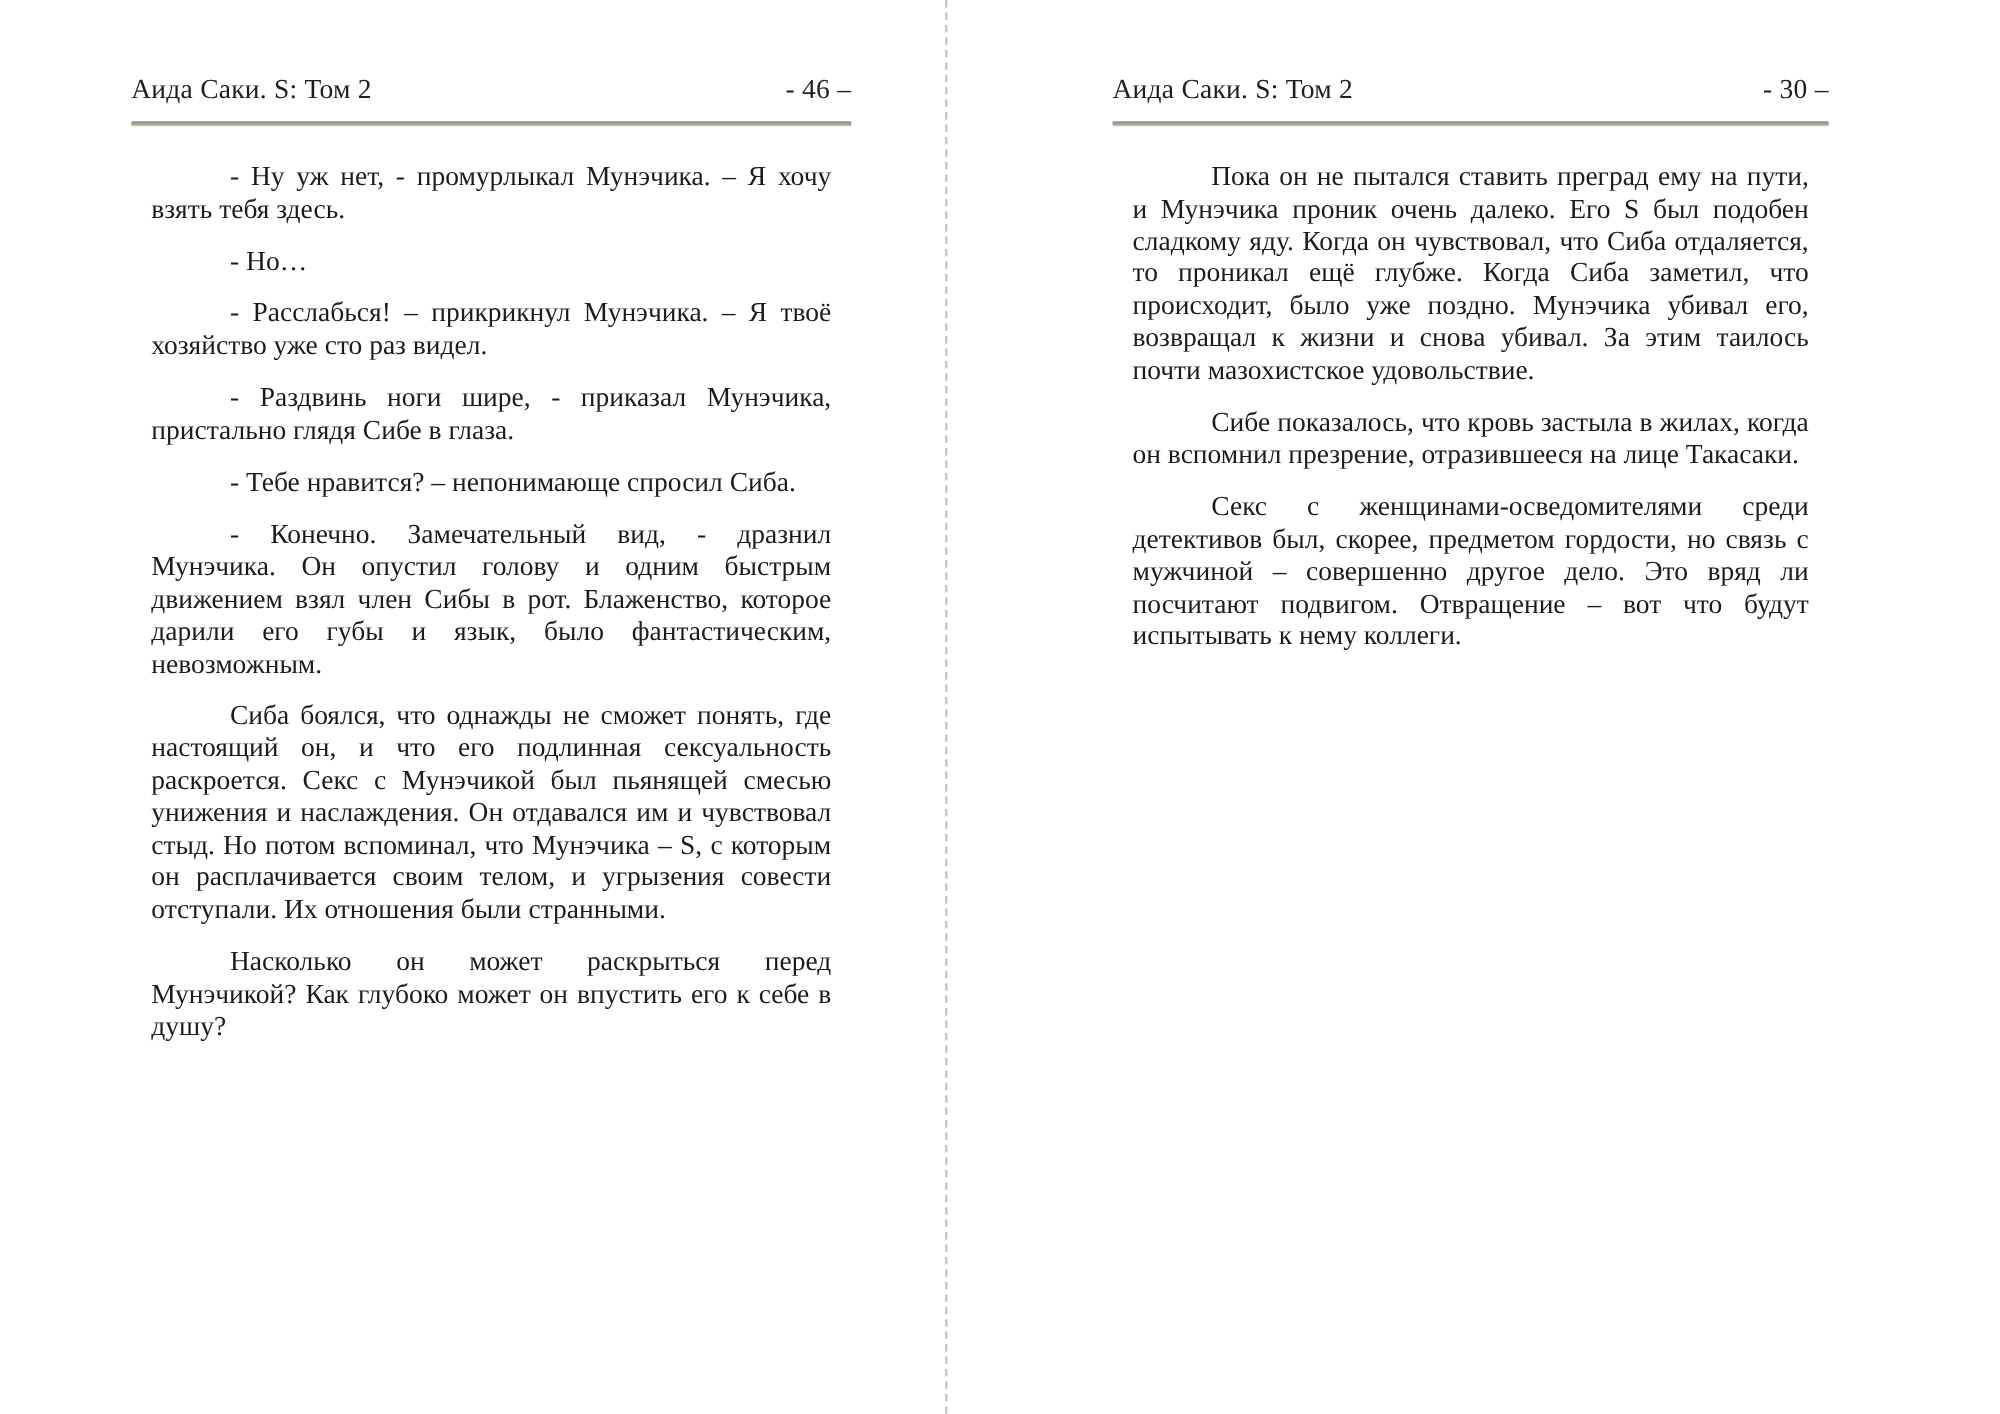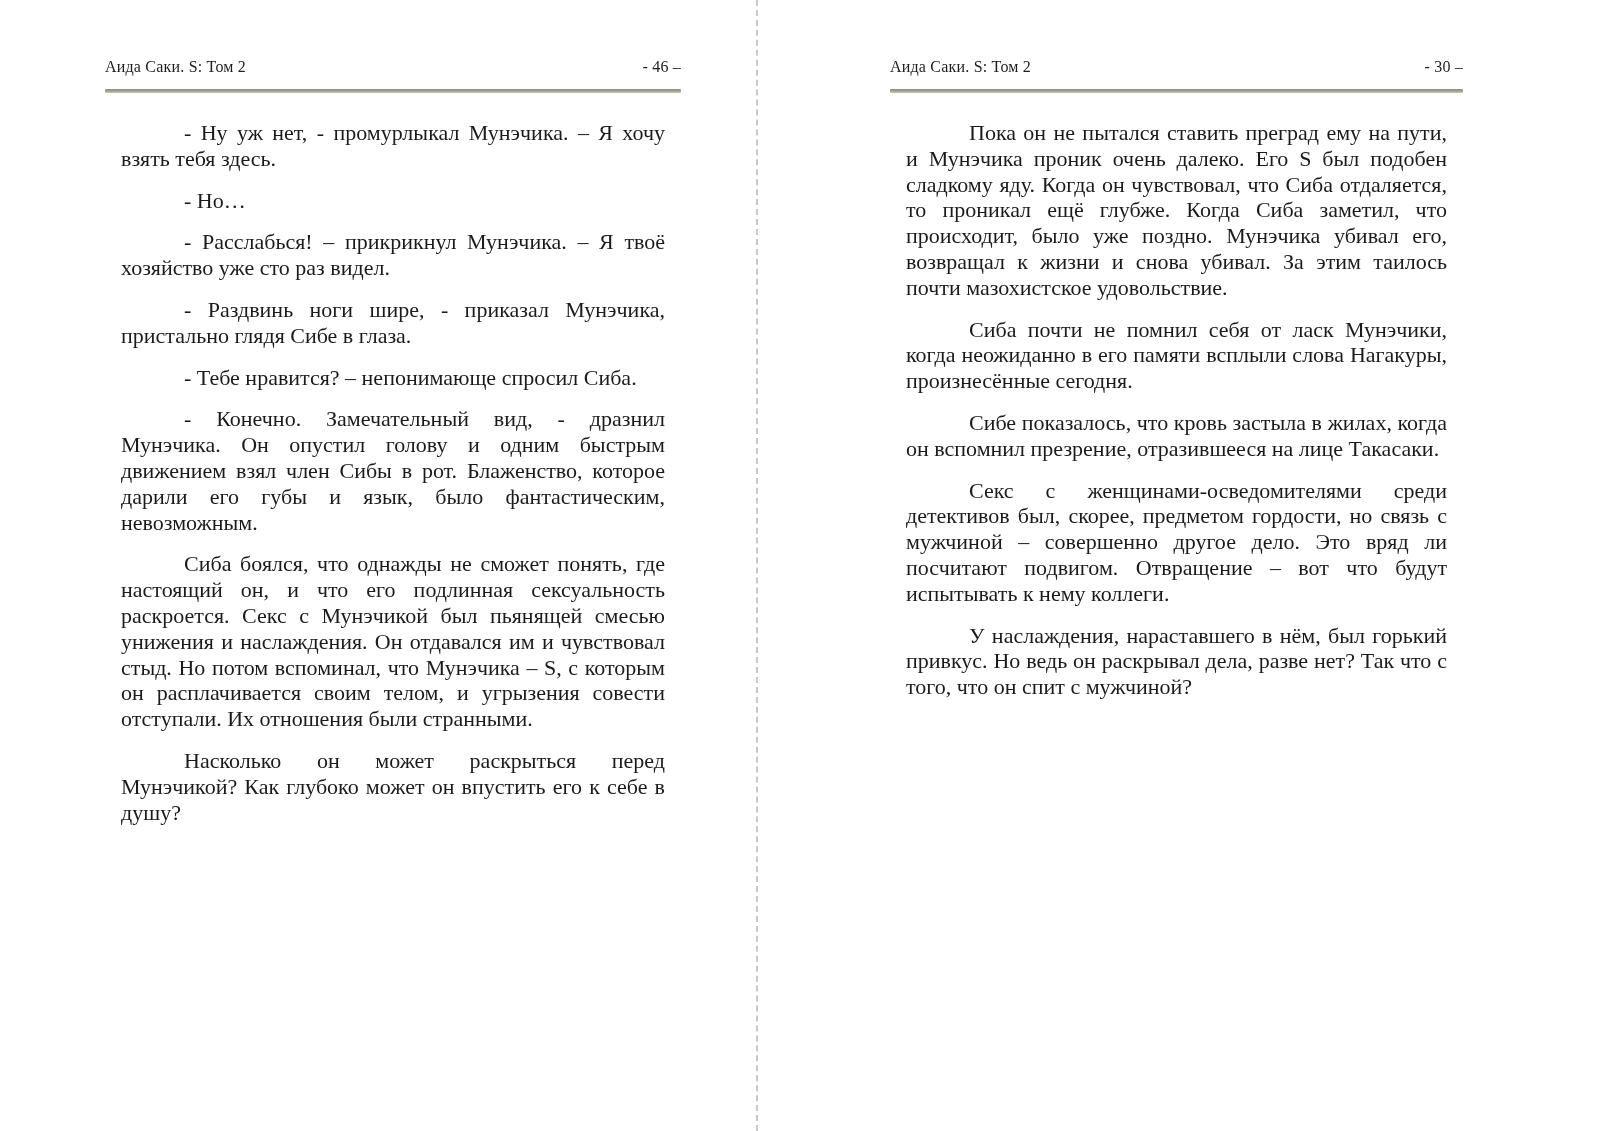--- a/index.html
+++ b/index.html
@@ -27,21 +27,21 @@
     position: absolute;
     top: 58px;
   }
   .page.left  { left: 105px; width: 576px; }
   .page.right { left: 890px; width: 573px; }
 
   .page-header {
     display: flex;
     justify-content: space-between;
     align-items: baseline;
-    font-size: 16px;
+    font-size: 22px;
     color: #1e1e1e;
     letter-spacing: 0.2px;
   }
   .header-rule {
     height: 4px;
     margin-top: 13px;
     background: linear-gradient(to bottom, #8d8d7d 0%, #a3a393 55%, #cdcdc0 100%);
     border-radius: 1px;
   }
   .page-body {
@@ -86,18 +86,16 @@
 
 <div class="page right">
   <div class="page-header">
     <span>Аида Саки. S: Том 2</span>
     <span>- 30 –</span>
   </div>
   <div class="header-rule"></div>
   <div class="page-body">
 
   <p>Пока он не пытался ставить преград ему на пути, и Мунэчика проник очень далеко. Его S был подобен сладкому яду. Когда он чувствовал, что Сиба отдаляется, то проникал ещё глубже. Когда Сиба заметил, что происходит, было уже поздно. Мунэчика убивал его, возвращал к жизни и снова убивал. За этим таилось почти мазохистское удовольствие.</p>
-      <p>Сиба почти не помнил себя от ласк Мунэчики, когда неожиданно в его памяти всплыли слова Нагакуры, произнесённые сегодня.</p>
       <p>Сибе показалось, что кровь застыла в жилах, когда он вспомнил презрение, отразившееся на лице Такасаки.</p>
       <p>Секс с женщинами-осведомителями среди детективов был, скорее, предметом гордости, но связь с мужчиной – совершенно другое дело. Это вряд ли посчитают подвигом. Отвращение – вот что будут испытывать к нему коллеги.</p>
-      <p>У наслаждения, нараставшего в нём, был горький привкус. Но ведь он раскрывал дела, разве нет? Так что с того, что он спит с мужчиной?</p>
     </div>
 </div>
 
 </body></html>

